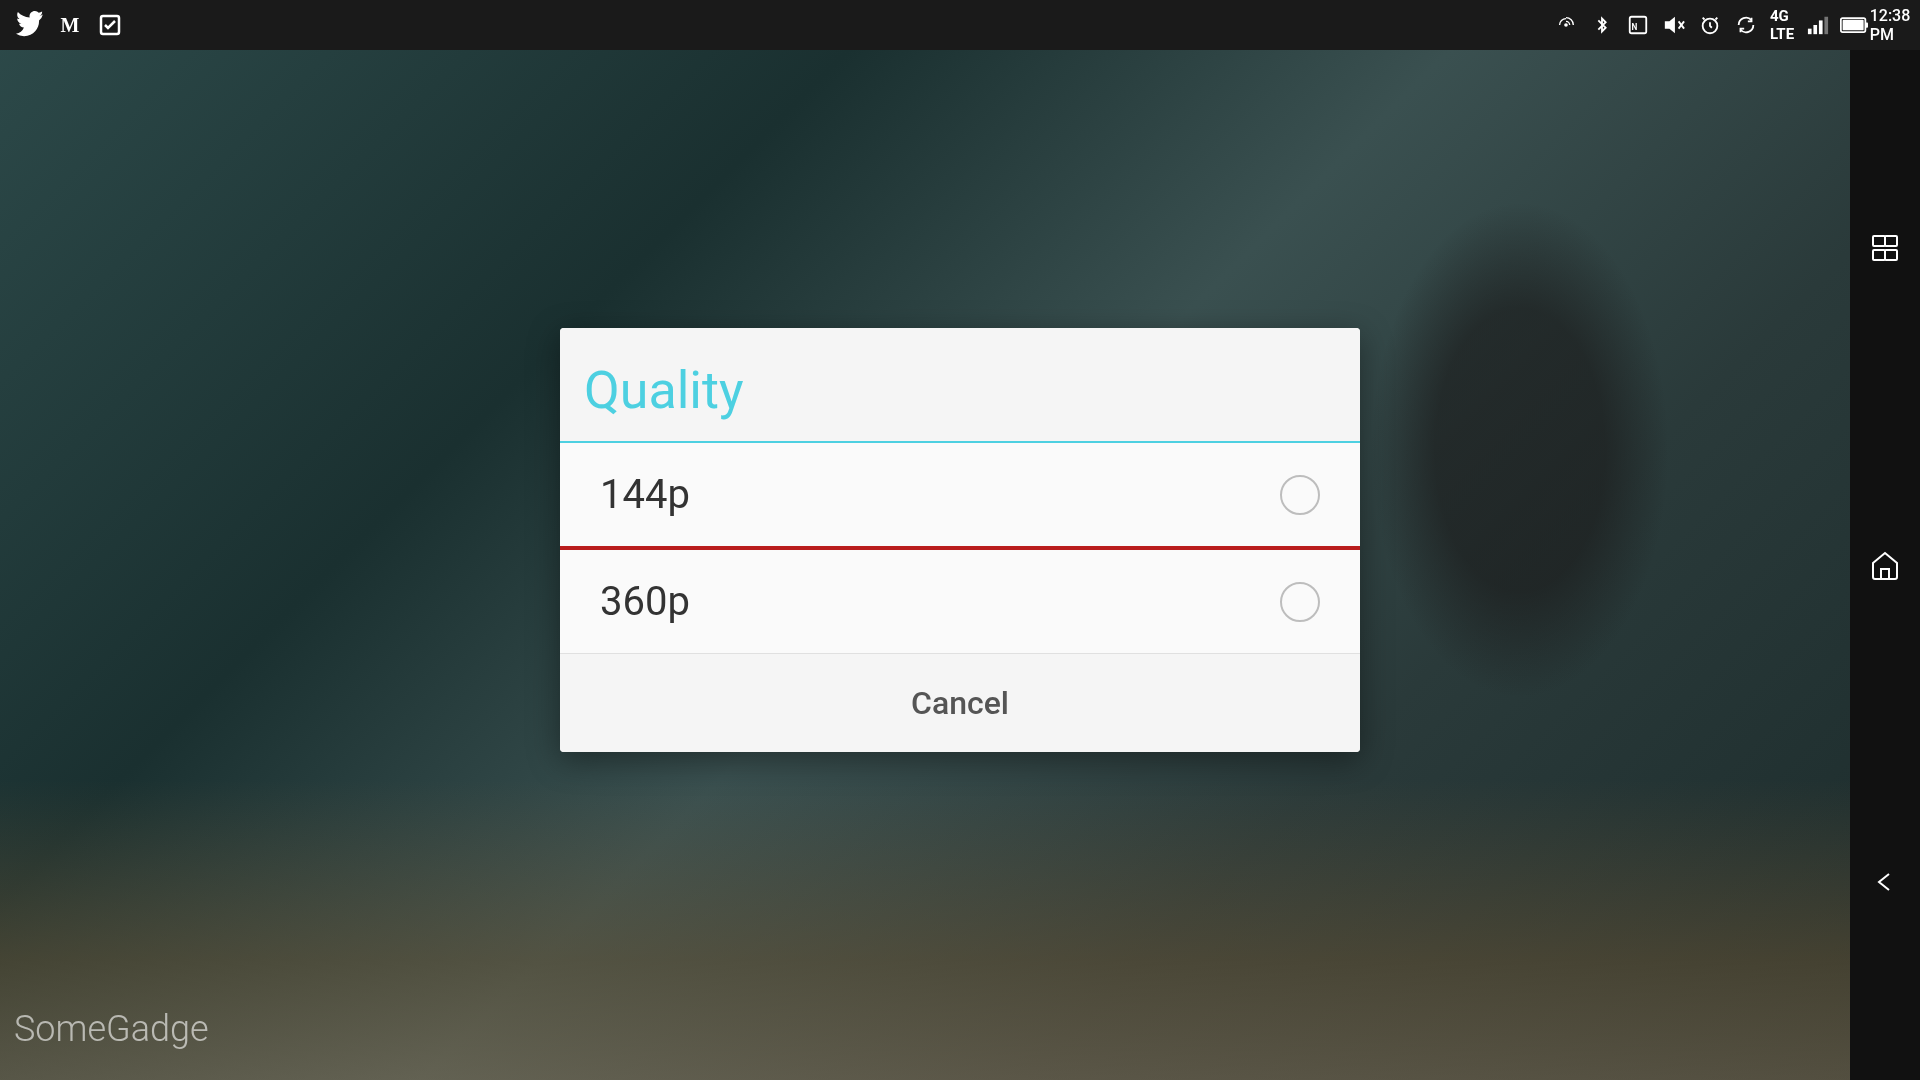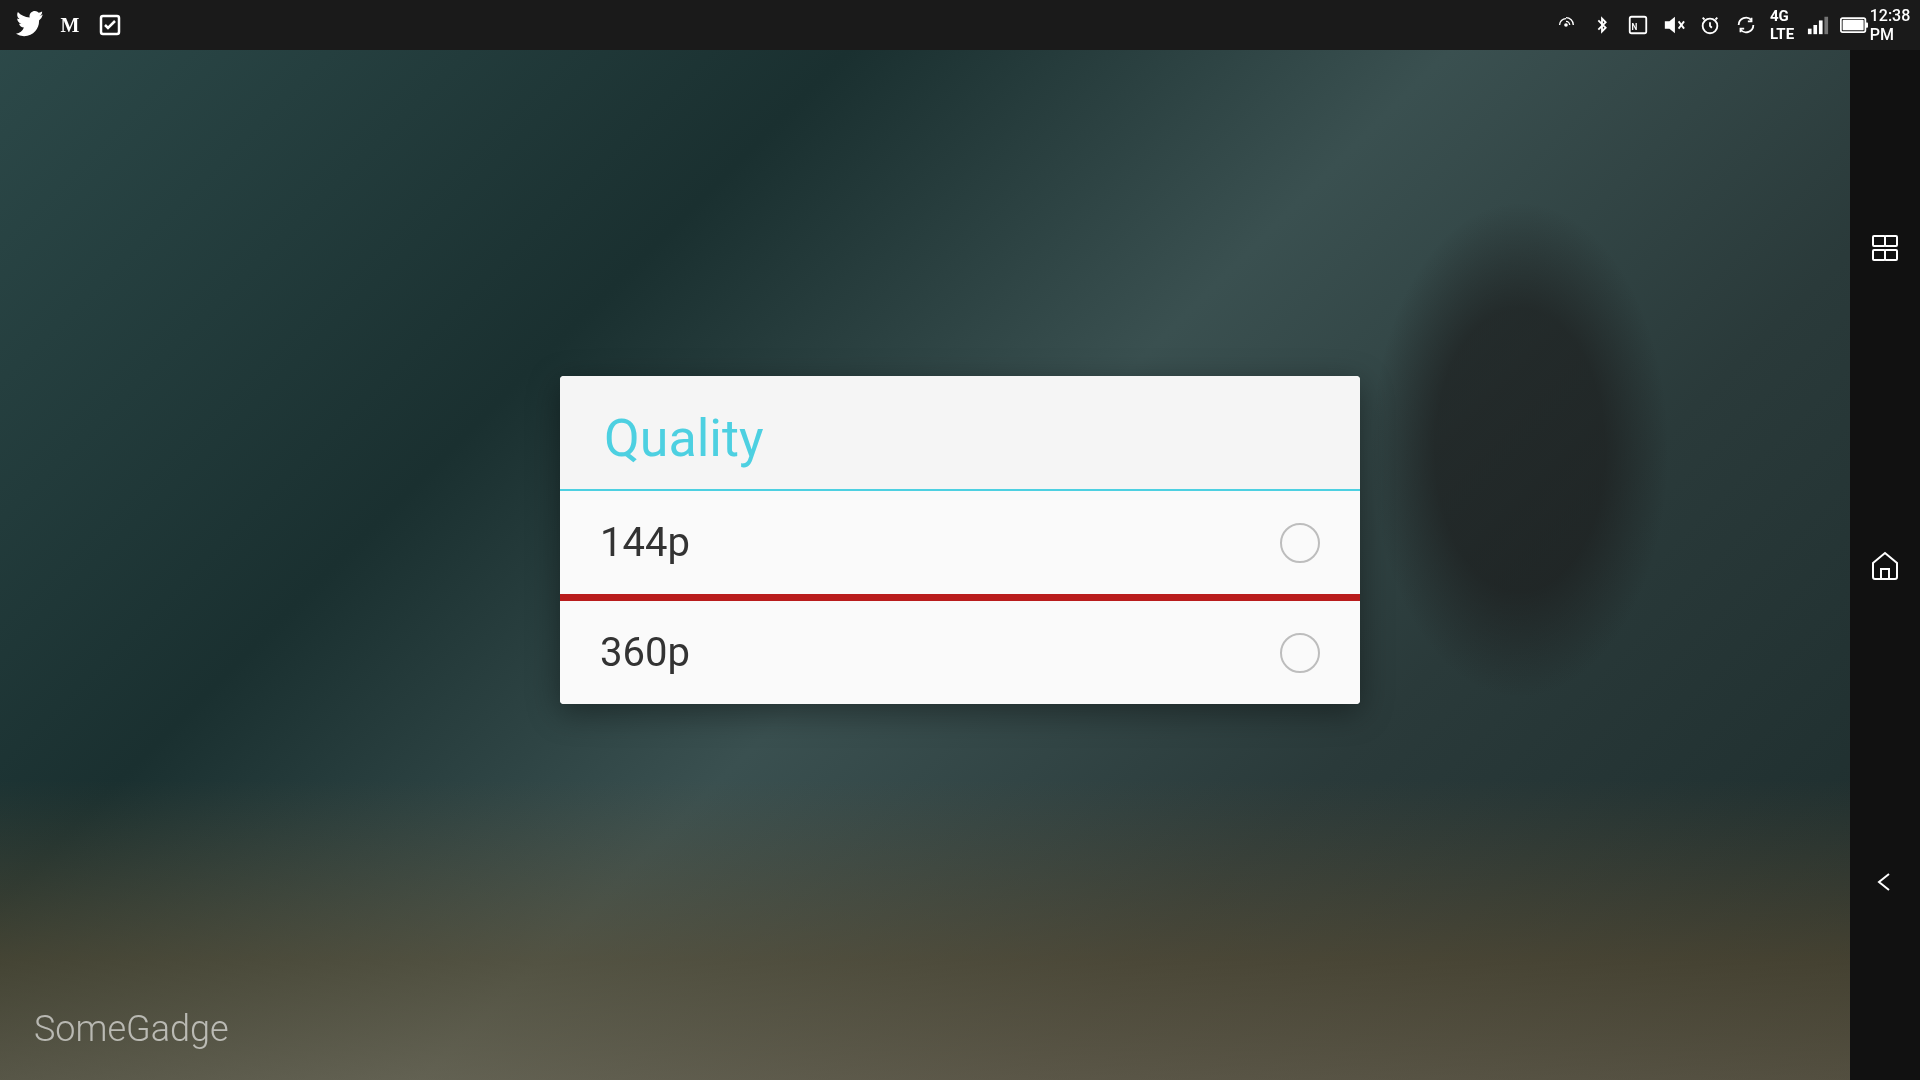--- a/index.html
+++ b/index.html
@@ -113,21 +113,21 @@
       display: flex;
       align-items: center;
       justify-content: center;
       color: white;
     }
 
     
     .watermark {
       position: absolute;
       bottom: 30px;
-      left: 34px;
+      left: 14px;
       color: rgba(255,255,255,0.6);
       font-size: 36px;
       font-weight: 300;
       z-index: 5;
     }
 
     
     .dialog-overlay {
       position: absolute;
       inset: 0;
@@ -140,21 +140,21 @@
     
     .dialog {
       background: #f5f5f5;
       border-radius: 4px;
       width: 800px;
       overflow: hidden;
       box-shadow: 0 8px 32px rgba(0,0,0,0.4);
     }
 
     .dialog-header {
-      padding: 32px 40px 0 44px;
+      padding: 32px 40px 0 24px;
       background: #f5f5f5;
     }
 
     .dialog-title {
       font-size: 52px;
       font-weight: 400;
       color: #4dd0e1;
       margin-bottom: 20px;
     }
 
@@ -166,21 +166,21 @@
 
     .dialog-options {
       background: #fafafa;
     }
 
     .option-row {
       display: flex;
       align-items: center;
       justify-content: space-between;
       padding: 28px 40px;
-      border-bottom: 7px solid #b91c1c;
+      border-bottom: 4px solid #b91c1c;
       cursor: pointer;
     }
 
     .option-row:last-child {
       border-bottom: none;
     }
 
     .option-label {
       font-size: 40px;
       color: #333333;
@@ -366,14 +366,17 @@
 
       <div class="option-row">
         <span class="option-label">360p</span>
         <div class="radio-outer">
         </div>
       </div>
 
 
     </div>
 
+    <div class="dialog-footer">
+      <button class="cancel-btn">Cancel</button>
+    </div>
   </div>
 </div>
 
 </body></html>

